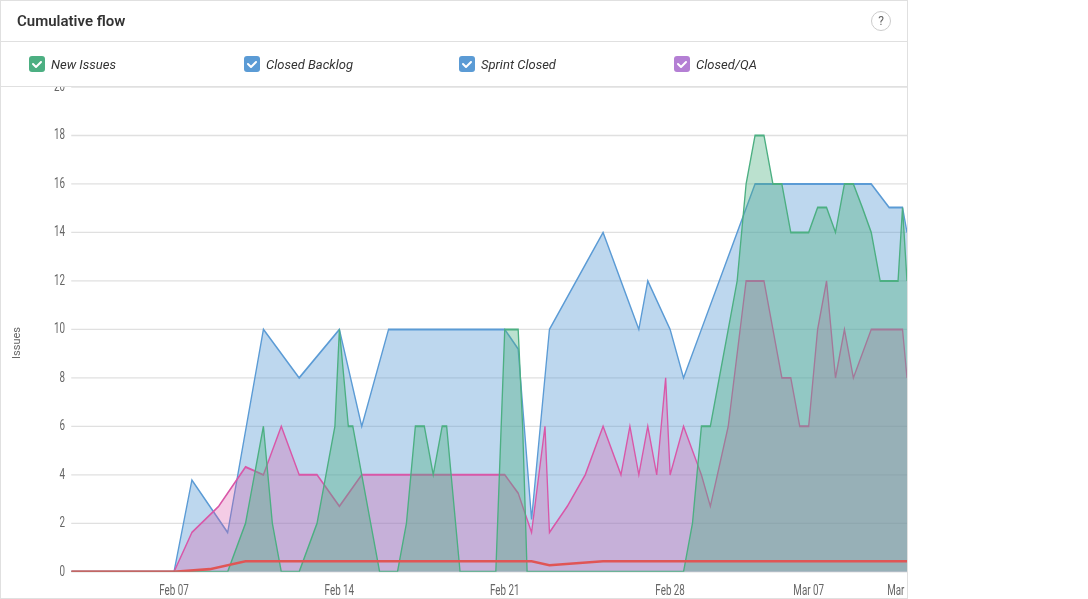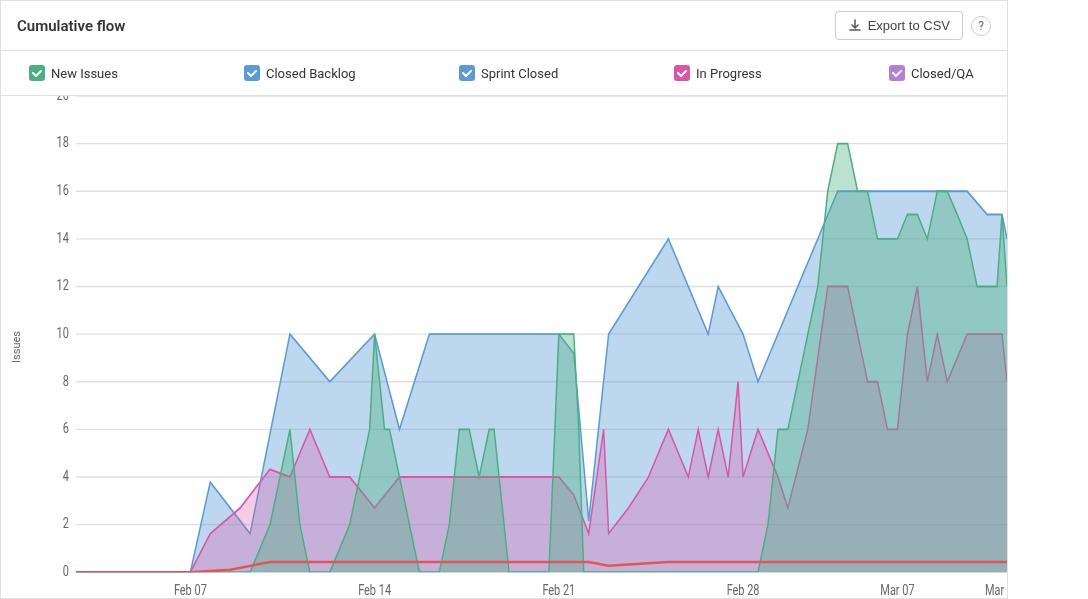--- a/index.html
+++ b/index.html
@@ -1,46 +1,40 @@
 <!DOCTYPE html>
 <html><head>
   <meta charset="utf-8">
   <style>
     * { box-sizing: border-box; margin: 0; padding: 0; }
     body { font-family: -apple-system, BlinkMacSystemFont, 'Segoe UI', Roboto, sans-serif; background: #fff; color: #333; font-size: 14px; }
 
-    .container { width: 1008px; height: 599px; border: 1px solid #e0e0e0; display: flex; flex-direction: column; }
+    .container { width: 908px; height: 599px; border: 1px solid #e0e0e0; display: flex; flex-direction: column; }
 
     .header { display: flex; align-items: center; justify-content: space-between; padding: 10px 16px; border-bottom: 1px solid #e0e0e0; }
     .header-title { font-size: 15px; font-weight: 600; color: #333; }
     .export-btn { display: flex; align-items: center; gap: 6px; padding: 6px 12px; border: 1px solid #ccc; border-radius: 4px; background: #fff; cursor: pointer; font-size: 13px; color: #444; }
     .header-right { display: flex; align-items: center; gap: 8px; }
     .info-icon { width: 20px; height: 20px; border-radius: 50%; border: 1px solid #ccc; display: flex; align-items: center; justify-content: center; font-size: 12px; color: #666; cursor: pointer; }
 
     .legend { display: flex; flex-wrap: wrap; padding: 8px 16px; border-bottom: 1px solid #e0e0e0; gap: 0; }
-    .legend-row { display: flex; width: 100%; }
+    .legend-row { display: flex; width: 100%; font-style: italic; }
     .legend-item { display: flex; align-items: center; gap: 6px; padding: 6px 12px; cursor: pointer; min-width: 215px; }
     .checkbox { width: 16px; height: 16px; border-radius: 3px; display: flex; align-items: center; justify-content: center; flex-shrink: 0; }
     .checkbox svg { width: 12px; height: 12px; }
     .legend-label { font-size: 13px; color: #333; }
   </style>
 </head>
 <body>
 
 <div class="container">
 
   <div class="header">
     <span class="header-title">Cumulative flow</span>
     <div class="header-right">
-      <button class="export-btn">
-        <svg width="14" height="14" viewBox="0 0 14 14" fill="none">
-          <path d="M7 1v8M4 6l3 3 3-3M2 11h10" stroke="#555" stroke-width="1.5" stroke-linecap="round"></path>
-        </svg>
-        <span>Export to CSV</span>
-      </button>
       <div class="info-icon">
         <span>?</span>
       </div>
     </div>
   </div>
 
   <div class="legend">
     <div class="legend-row">
 
       <div class="legend-item">
@@ -63,28 +57,20 @@
 
       <div class="legend-item">
         <div class="checkbox" style="background:#5b9bd5;">
           <svg viewBox="0 0 12 12" fill="none">
               <path d="M2 6l3 3 5-5" stroke="white" stroke-width="2" stroke-linecap="round" stroke-linejoin="round"></path>
             </svg>
         </div>
         <span class="legend-label">Sprint Closed</span>
       </div>
 
-      <div class="legend-item">
-        <div class="checkbox" style="background:#d957a8;">
-          <svg viewBox="0 0 12 12" fill="none">
-              <path d="M2 6l3 3 5-5" stroke="white" stroke-width="2" stroke-linecap="round" stroke-linejoin="round"></path>
-            </svg>
-        </div>
-        <span class="legend-label">In Progress</span>
-      </div>
 
       <div class="legend-item">
         <div class="checkbox" style="background:#b47fd4;">
           <svg viewBox="0 0 12 12" fill="none">
               <path d="M2 6l3 3 5-5" stroke="white" stroke-width="2" stroke-linecap="round" stroke-linejoin="round"></path>
             </svg>
         </div>
         <span class="legend-label">Closed/QA</span>
       </div>
     </div>

